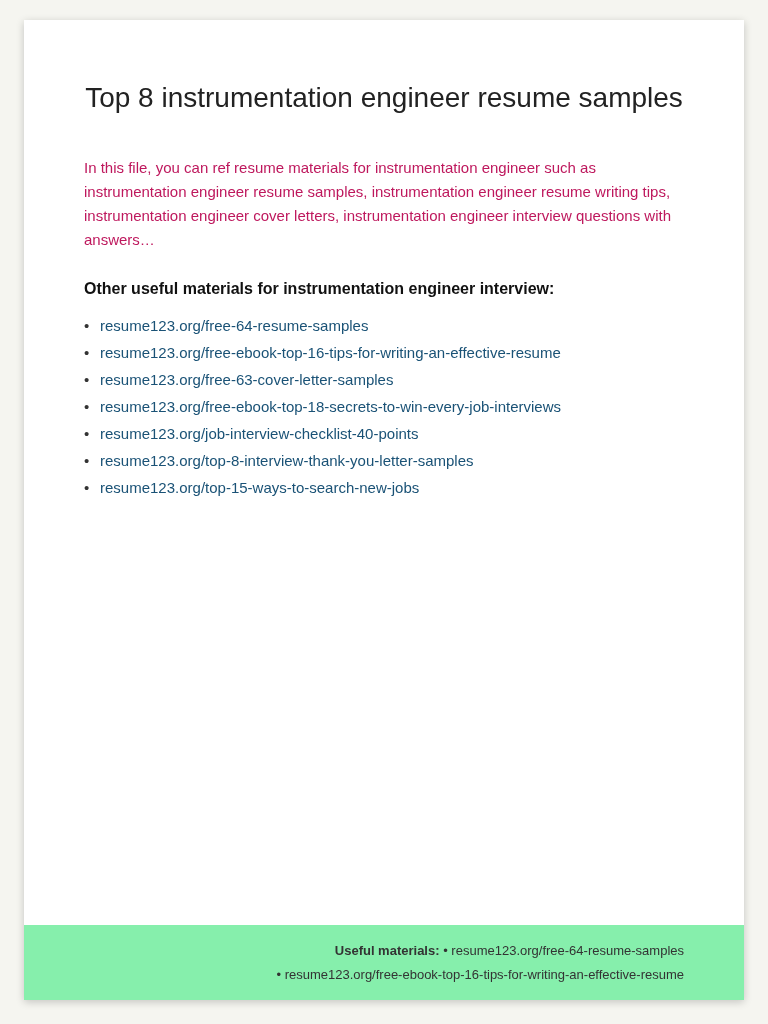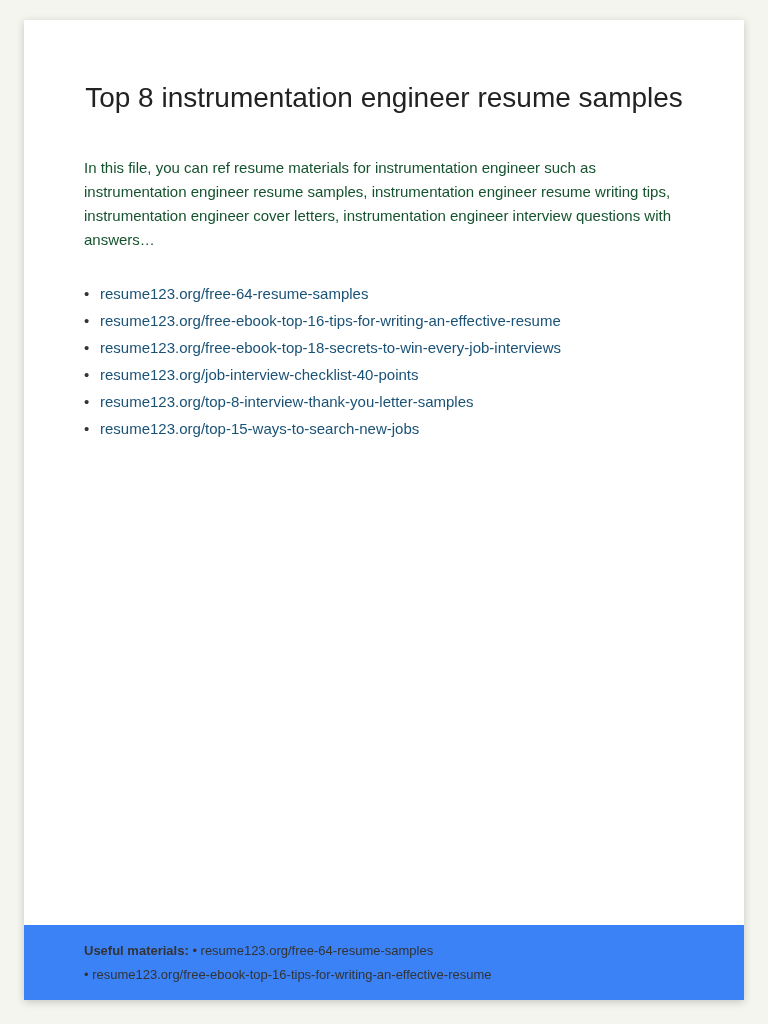--- a/index.html
+++ b/index.html
@@ -38,21 +38,21 @@
       font-size: 28px;
       font-weight: normal;
       color: #222222;
       text-align: center;
       margin-bottom: 40px;
       line-height: 1.3;
     }
 
     .intro-text {
       font-size: 15px;
-      color: #14532d;
+      color: #be185d;
       line-height: 1.6;
       margin-bottom: 28px;
     }
 
     .section-heading {
       font-size: 16px;
       font-weight: bold;
       color: #111111;
       margin-bottom: 14px;
     }
@@ -72,24 +72,25 @@
 
     .bullet-list li::before {
       content: "•";
       color: #333333;
       position: absolute;
       left: 0;
       top: 0;
     }
 
     .footer-bar {
-      background: #3b82f6;
+      background: #86efac;
       margin: 16px -60px -20px -60px;
       padding: 14px 60px;
       margin-top: 30px;
+      text-align: right;
     }
 
     .footer-text {
       font-size: 13px;
       color: #333333;
       line-height: 1.8;
     }
 
     .footer-text .bold-label {
       font-weight: bold;
@@ -98,24 +99,26 @@
 </head>
 <body>
 
 <div class="page-container">
   <div class="main-content">
 
     <h1 class="page-title">Top 8 instrumentation engineer resume samples</h1>
 
     <p class="intro-text">In this file, you can ref resume materials for instrumentation engineer such as  instrumentation engineer resume samples, instrumentation engineer resume writing tips, instrumentation engineer cover letters, instrumentation engineer interview questions with answers…</p>
 
+    <p class="section-heading">Other useful materials for instrumentation engineer interview:</p>
 
     <ul class="bullet-list">
     <li>resume123.org/free-64-resume-samples</li>
         <li>resume123.org/free-ebook-top-16-tips-for-writing-an-effective-resume</li>
+        <li>resume123.org/free-63-cover-letter-samples</li>
         <li>resume123.org/free-ebook-top-18-secrets-to-win-every-job-interviews</li>
         <li>resume123.org/job-interview-checklist-40-points</li>
         <li>resume123.org/top-8-interview-thank-you-letter-samples</li>
         <li>resume123.org/top-15-ways-to-search-new-jobs</li>
       </ul>
 
   </div>
 
   <div class="footer-bar">
     <div class="footer-text">

